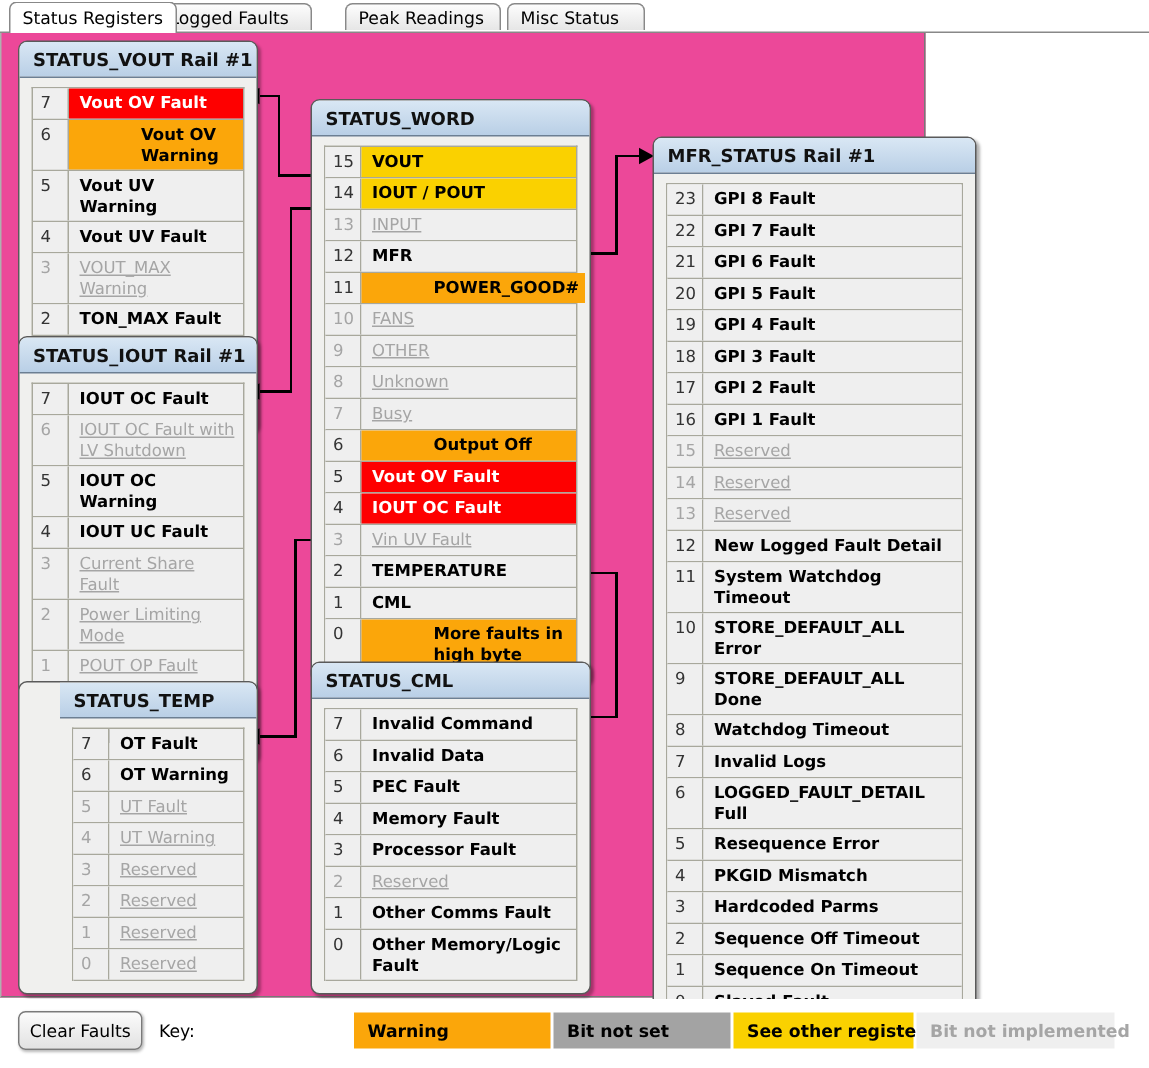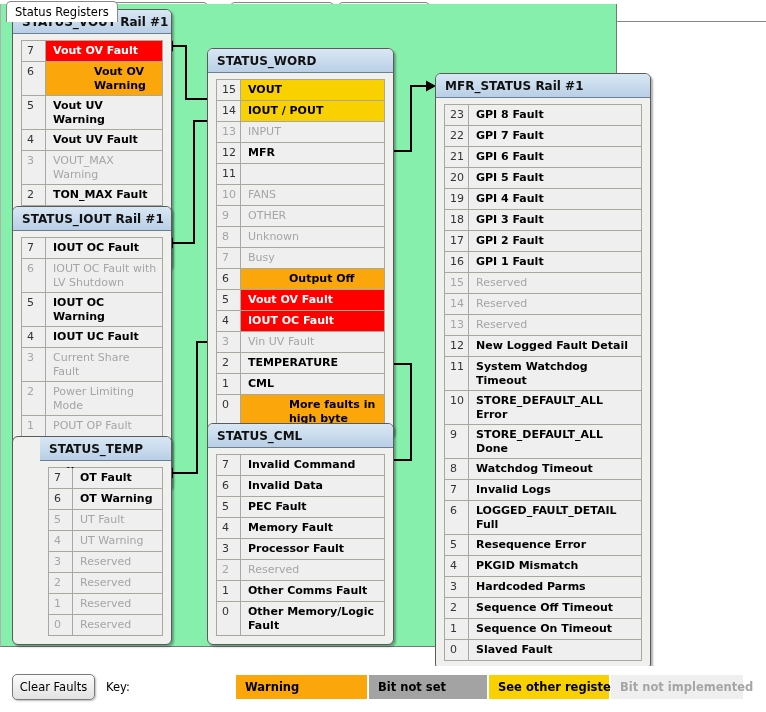--- a/index.html
+++ b/index.html
@@ -37,26 +37,26 @@
     z-index:5;
     border-color:#888;
     padding-top:3px;
   }
   #tabline{
     position:absolute;left:0;top:21px;width:766px;height:1px;background:#888;
   }
 
   
   #content{
-    position:absolute;left:0;top:4px;width:617px;height:643px;
+    position:absolute;left:0;top:22px;width:617px;height:643px;
     box-sizing:border-box;
     border-left:1px solid #b0b0b0;
     border-right:1px solid #777;
     border-bottom:1px solid #777;
-    background:#86efac;
+    background:#ec4899;
   }
 
   
   .grp{
     position:absolute;
     box-sizing:border-box;
     border:1px solid #5a5a5a;
     border-radius:6px;
     background:#f0f0ee;
     box-shadow:2px 2px 2px rgba(0,0,0,.30);
@@ -102,21 +102,21 @@
     flex:1 1 auto;
     box-sizing:border-box;
     padding:3px 4px 2px 7px;
     font-size:11px;
     font-weight:bold;
     line-height:14px;
     color:#000;
     background:#efefef;
   }
   
-  .bit.notimpl .lbl{color:#a5a5a5;font-weight:normal;background:#efefef;}
+  .bit.notimpl .lbl{color:#a5a5a5;font-weight:normal;background:#efefef;text-decoration:underline;}
   .bit.notset  .lbl{color:#000;font-weight:bold;background:#efefef;}
   .bit.fault   .lbl{background:#fe0000;color:#ffffff;font-weight:bold;}
   .bit.warning .lbl{background:#fba60a;color:#000;font-weight:bold;padding-left:48px;}
   .bit.other   .lbl{background:#fad100;color:#000;font-weight:bold;}
   .bit.idxdim .idx{color:#a5a5a5;}
 
   
   .filler{height:22px;background:#efefef;border-bottom:1px solid #a8a89c;}
 
   
@@ -328,20 +328,21 @@
           <div class="bit notimpl idxdim">
             <div class="idx">13</div>
             <div class="lbl">INPUT</div>
           </div>
           <div class="bit notset">
             <div class="idx">12</div>
             <div class="lbl">MFR</div>
           </div>
           <div class="bit warning">
             <div class="idx">11</div>
+            <div class="lbl">POWER_GOOD#</div>
           </div>
           <div class="bit notimpl idxdim">
             <div class="idx">10</div>
             <div class="lbl">FANS</div>
           </div>
           <div class="bit notimpl idxdim">
             <div class="idx">9</div>
             <div class="lbl">OTHER</div>
           </div>
           <div class="bit notimpl idxdim">

